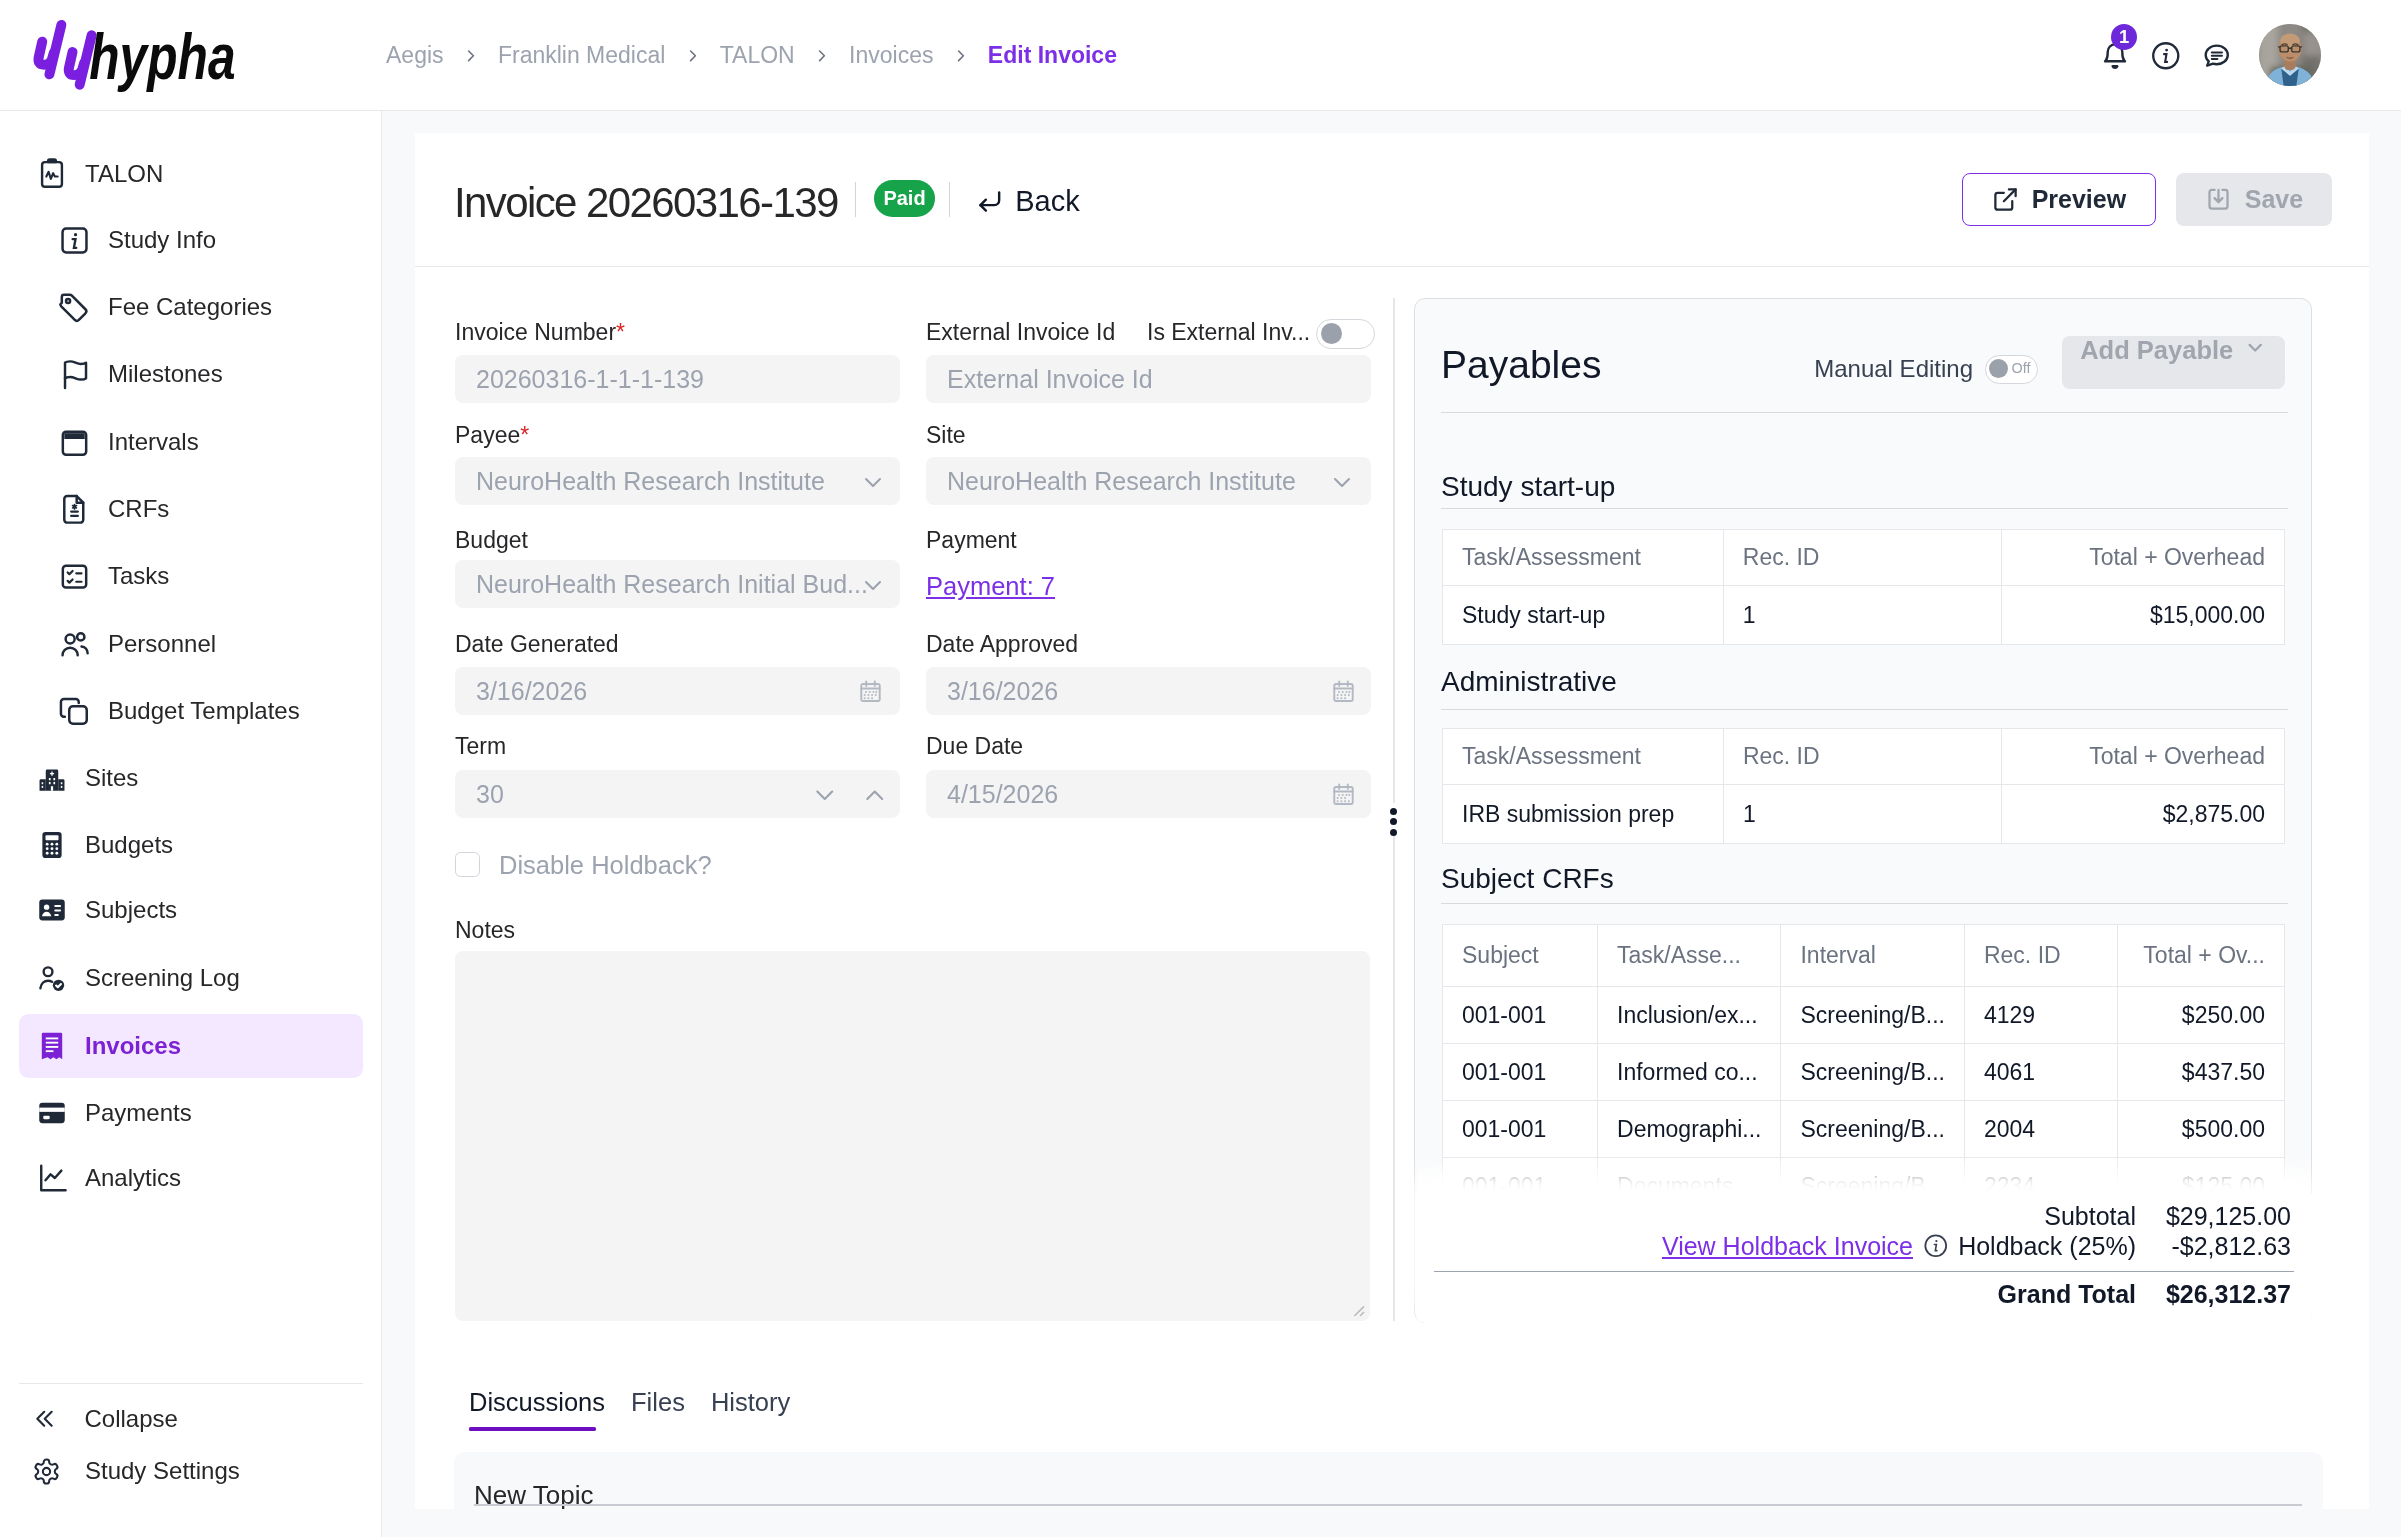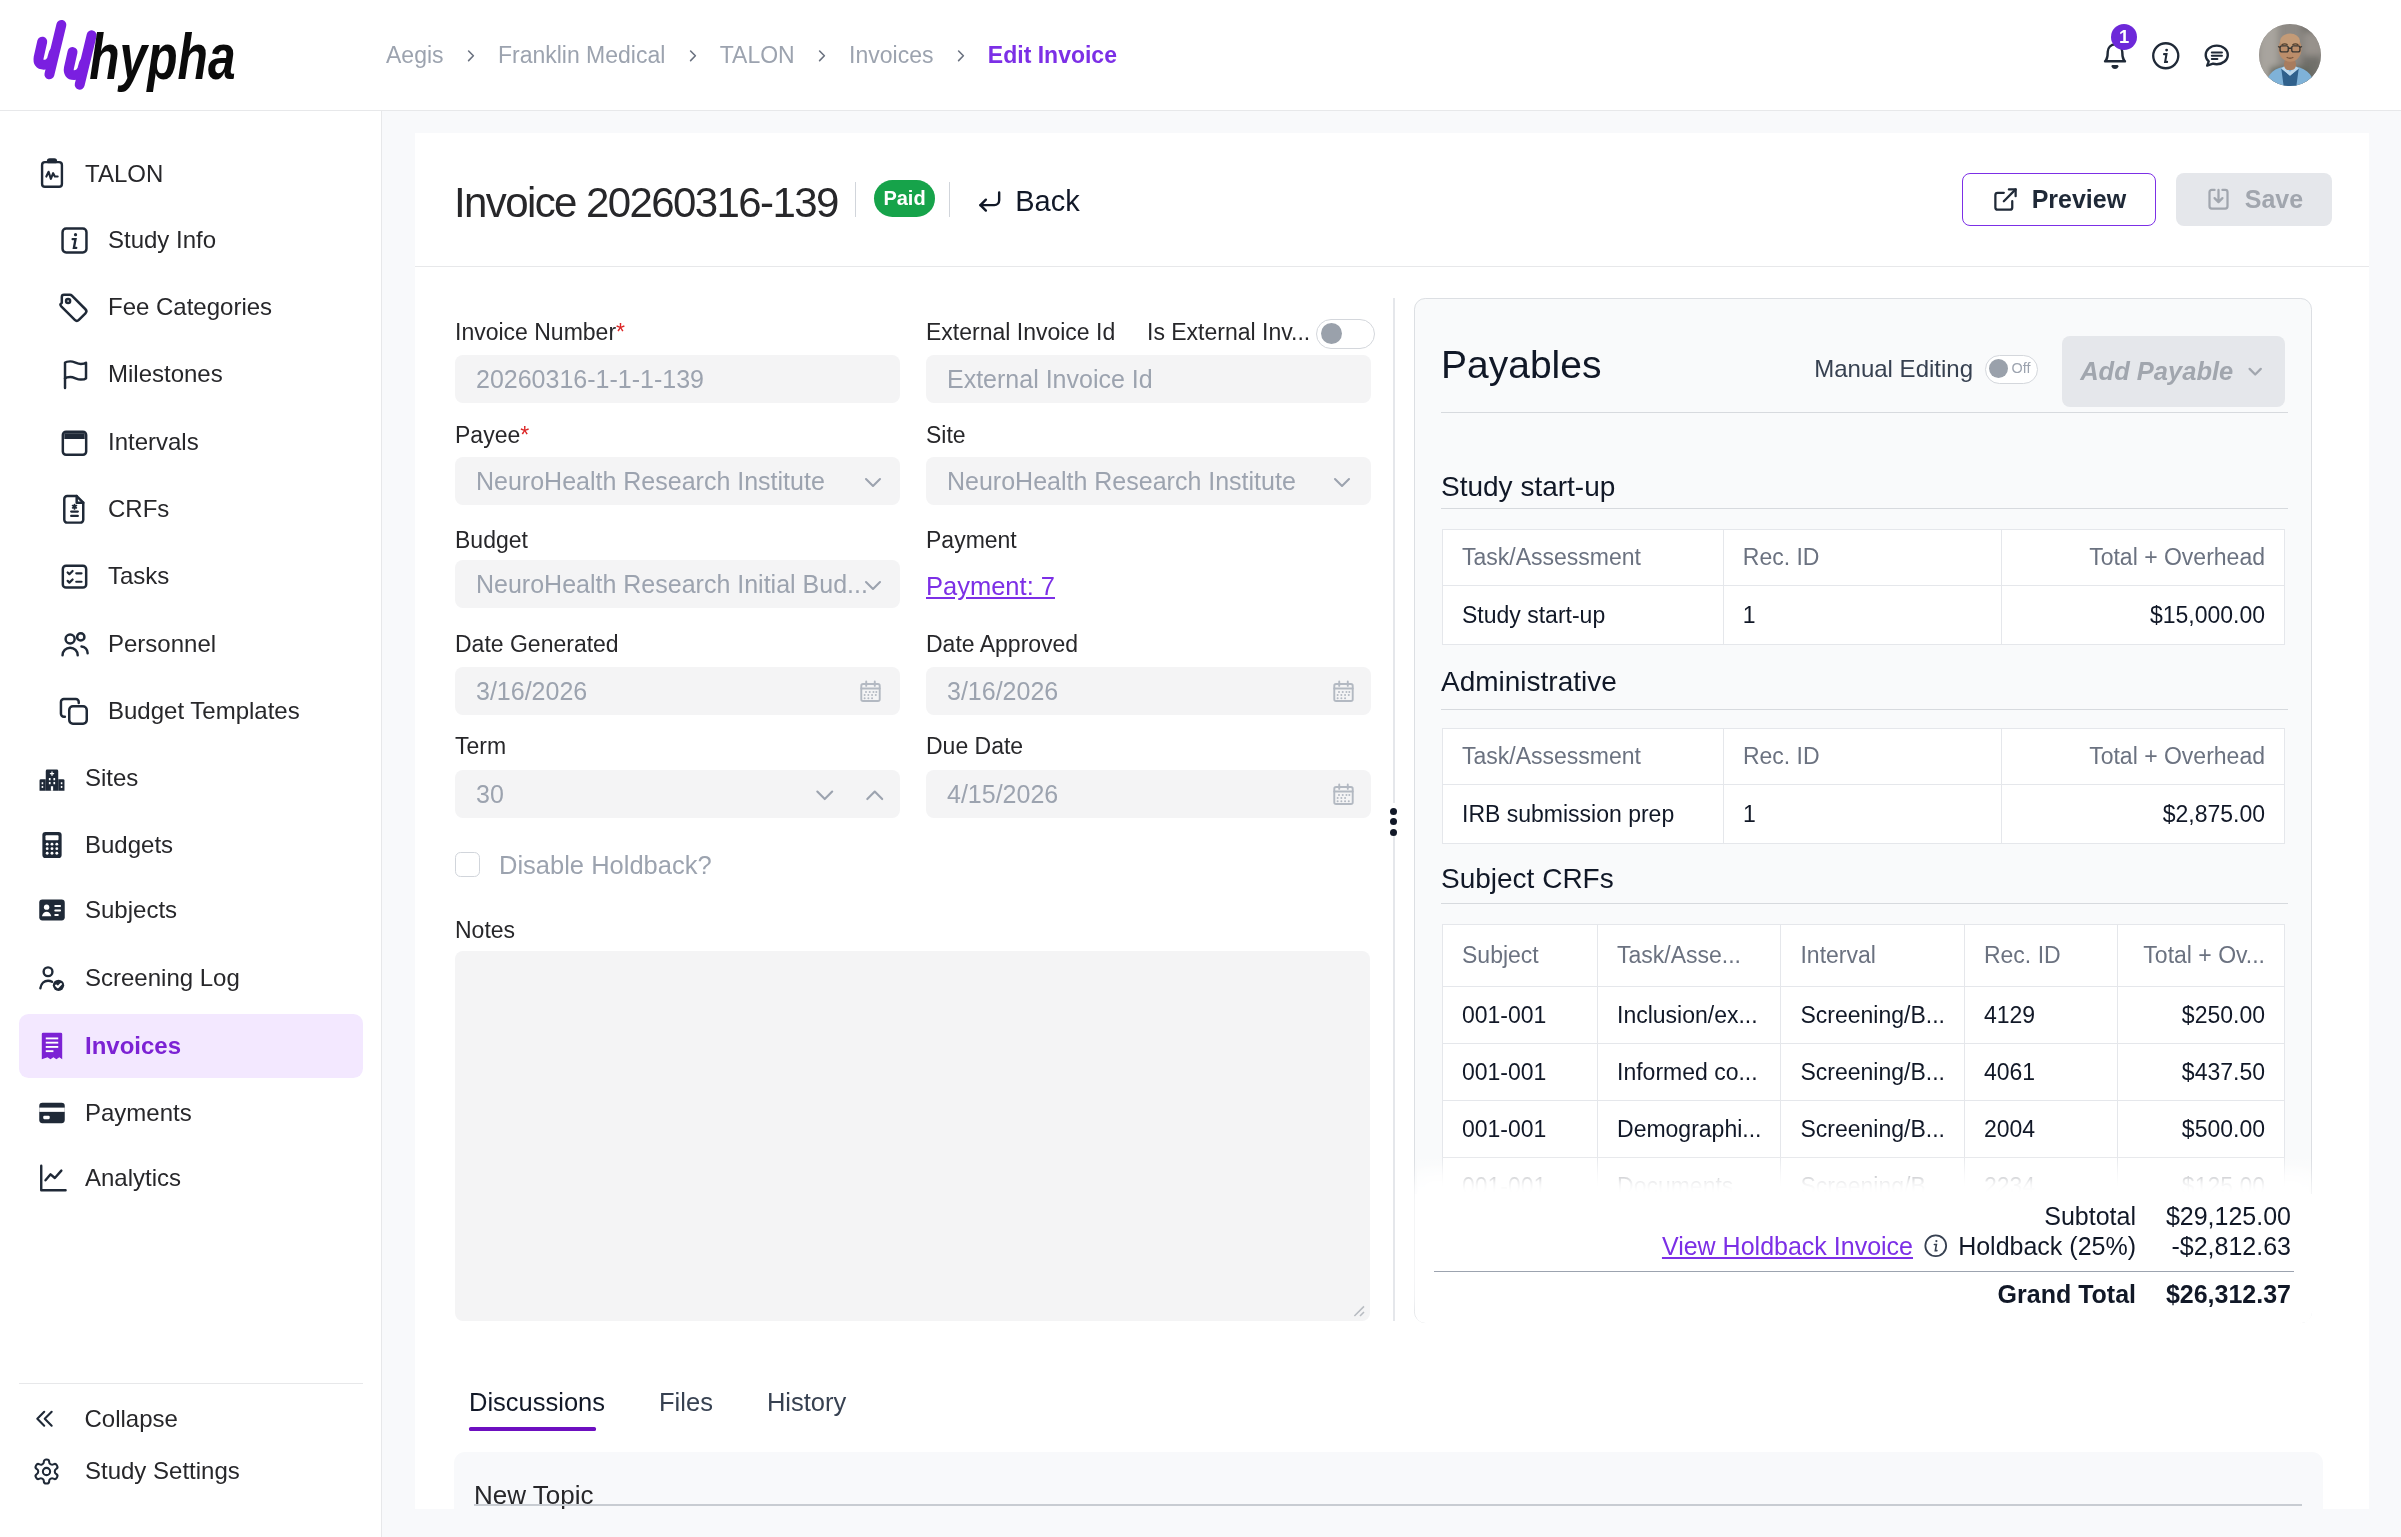--- a/index.html
+++ b/index.html
@@ -44,34 +44,34 @@
 
   
   #vdiv-top { position:absolute; left:1393px; top:298px; width:1.6px; height:505px; background:#e5e7eb; }
   #vdiv-bot { position:absolute; left:1393px; top:833px; width:1.6px; height:488px; background:#e5e7eb; }
   .kdot { position:absolute; left:1390px; width:7.2px; height:7.2px; border-radius:50%; background:#111827; }
 
   
   #payables { position:absolute; left:1414px; top:298px; width:898px; height:1025px; background:#f9fafb; border:0.8px solid #dcdfe3; border-radius:11.2px; }
   #payables h2 { position:absolute; left:26px; top:44px; font-size:39px; font-weight:500; color:#111827; }
   #manual-label { position:absolute; right:338px; top:56px; font-size:24px; color:#374151; }
-  #add-payable { position:absolute; left:647px; top:37px; width:223px; height:71px; background:#e5e7eb; border-radius:8px; display:flex; align-items:center; justify-content:center; gap:11.2px; font-size:25.5px; font-weight:bold; color:#a1a6ae;font-style:italic; }
+  #add-payable { position:absolute; left:647px; top:37px; width:223px; height:53px; background:#e5e7eb; border-radius:8px; display:flex; align-items:flex-start; justify-content:center; gap:11.2px; font-size:25.5px; font-weight:bold; color:#a1a6ae; }
   .pay-div { position:absolute; left:25.5px; width:847px; height:0.8px; background:#d7dade; }
   .sec-h { position:absolute; left:26px; font-size:28px; color:#111827; }
   table.ptab { position:absolute; border-collapse:collapse; background:#fff; font-size:23px; }
   table.ptab th { white-space:nowrap; overflow:hidden; font-weight:normal; color:#6b7280; text-align:left; border:0.8px solid #e5e7eb; padding:0 19px; }
   table.ptab td { white-space:nowrap; overflow:hidden; color:#111827; border:0.8px solid #e5e7eb; padding:0 19px; }
   table.ptab .r { text-align:right; }
 
   #pay-footer { position:absolute; left:0px; top:895px; width:897px; height:129px; background:#fff; border-radius:0 0 10.4px 10.4px; box-shadow:0 -8px 14.4px rgba(255,255,255,1), 0 -21px 19px rgba(255,255,255,0.85); }
   #pay-footer .lab { position:absolute; font-size:25px; color:#111827; text-align:right; right:176px; }
   #pay-footer .val { position:absolute; font-size:25px; color:#111827; text-align:right; right:21px; }
 
   
-  #tabs { position:absolute; left:469px; top:1388px; display:flex; gap:54px; font-size:25.5px; color:#374151;text-align:center; }
+  #tabs { position:absolute; left:469px; top:1388px; display:flex; gap:26px; font-size:25.5px; color:#374151;text-align:center; }
   #tab-underline { position:absolute; left:469px; top:1427px; width:127px; height:4px; background:#6d0fc0; border-radius:1.6px; }
   #newtopic { position:absolute; left:454px; top:1452px; width:1869px; height:85px; background:#f8f9fb; border-radius:11.2px 11.2px 0 0; }
   #newtopic .nt { position:absolute; left:20px; top:28px; font-size:26px; color:#27272a; }
   #newtopic .ntline { position:absolute; left:20px; top:52px; width:1828px; height:1.6px; background:#c8ccd2; }
   #belowcard { position:absolute; left:383px; top:1509px; width:2018px; height:29px; background:#f8f9fb; }
 </style>
 </head>
 <body>
 
 <div id="sidebar"></div>

